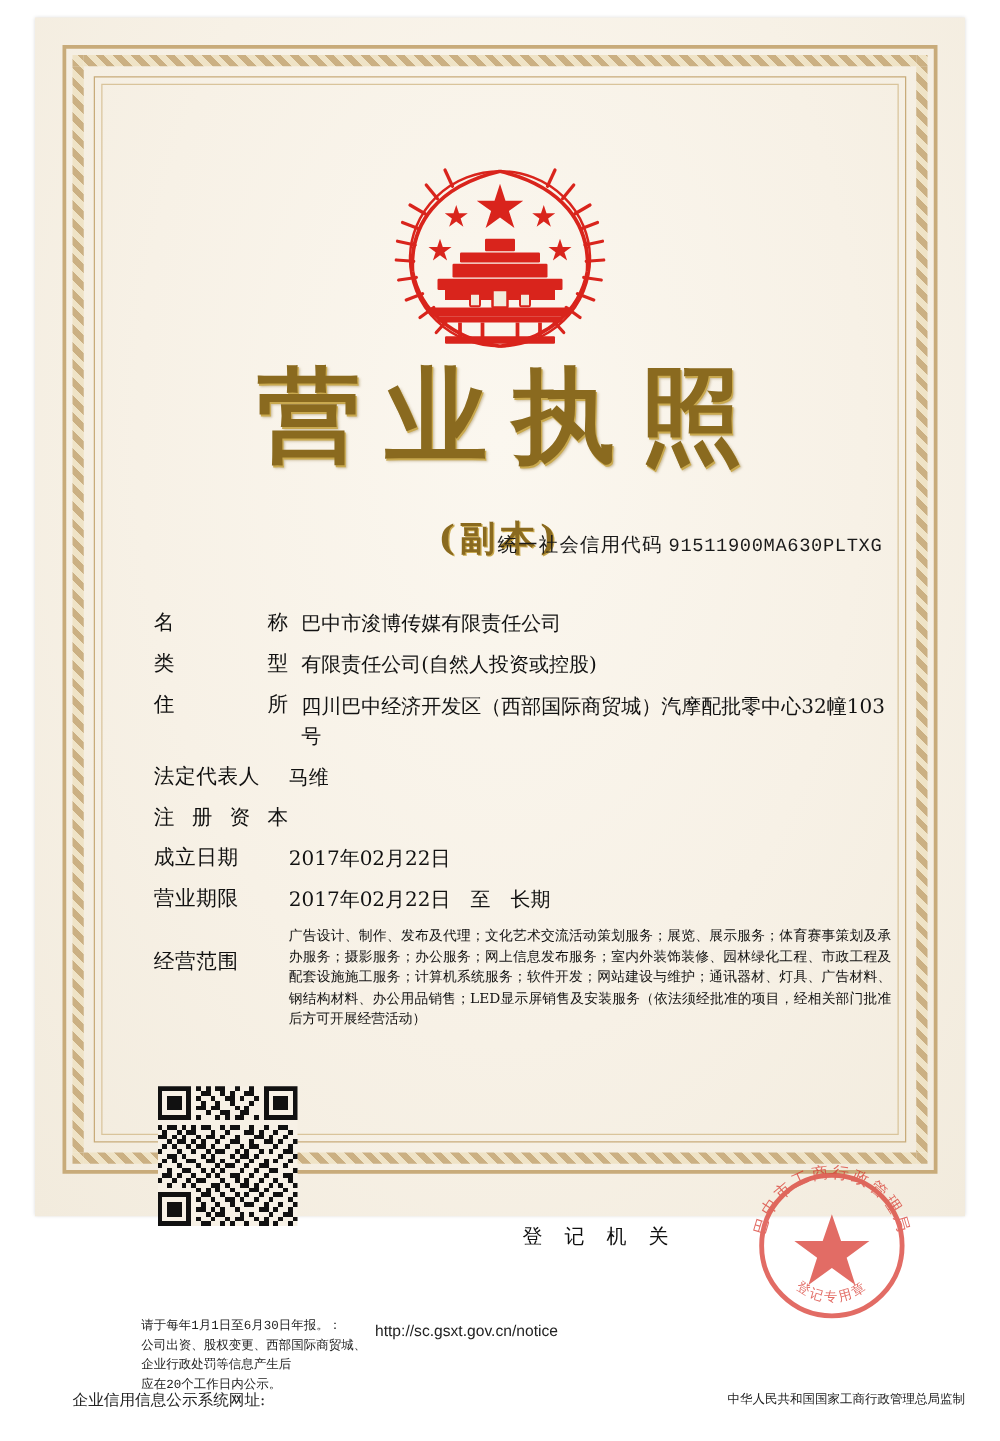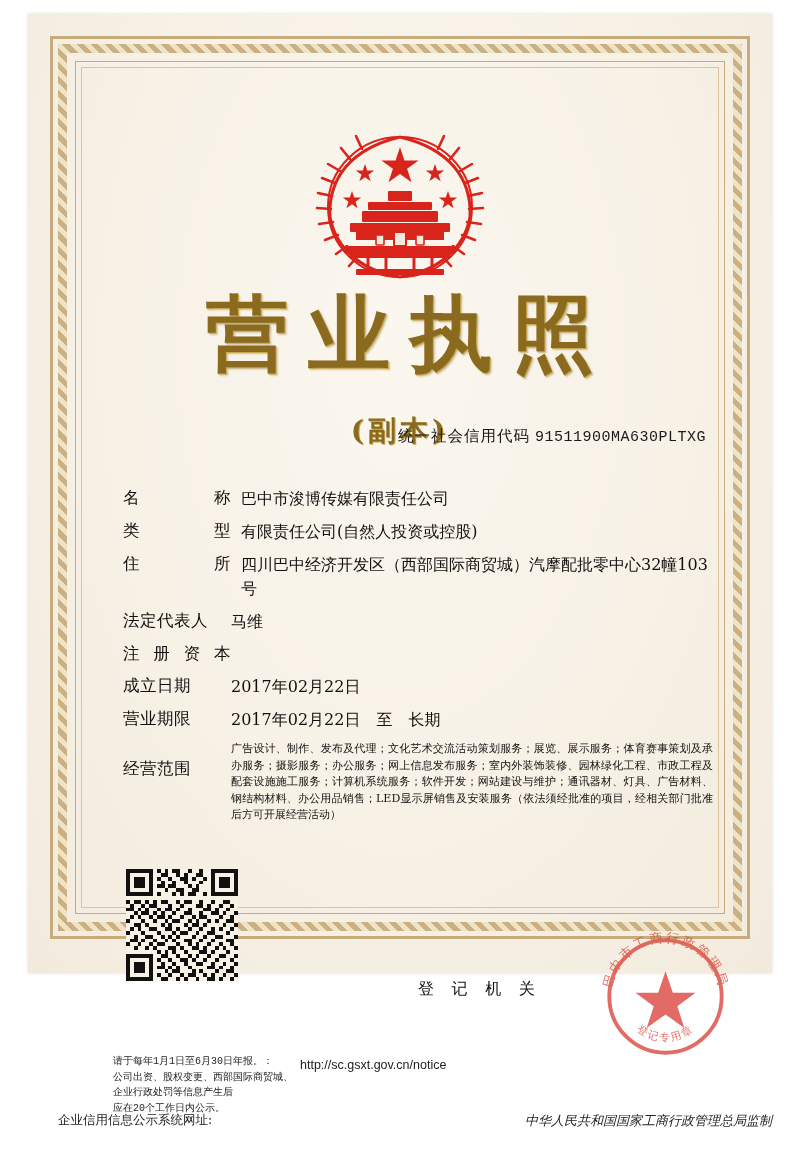--- a/index.html
+++ b/index.html
@@ -229,24 +229,23 @@
     left: 300px;
     top: 1058px;
     font-size: 12.5px;
     color: #222;
     font-family: Liberation Sans, sans-serif;
   }
   #footer-right {
     position: absolute;
     right: 28px;
     top: 1112px;
-    font-size: 13px;
+    font-size: 10px;
     color: #222;
     font-family: "DejaVu Serif", "Liberation Serif", serif;
-    font-style: italic;
   }
 </style>
 </head>
 <body>
 
 <div id="certificate">
 
   <div class="border-outer"></div>
   <div class="border-mid"></div>
   <div class="border-inner"></div>

